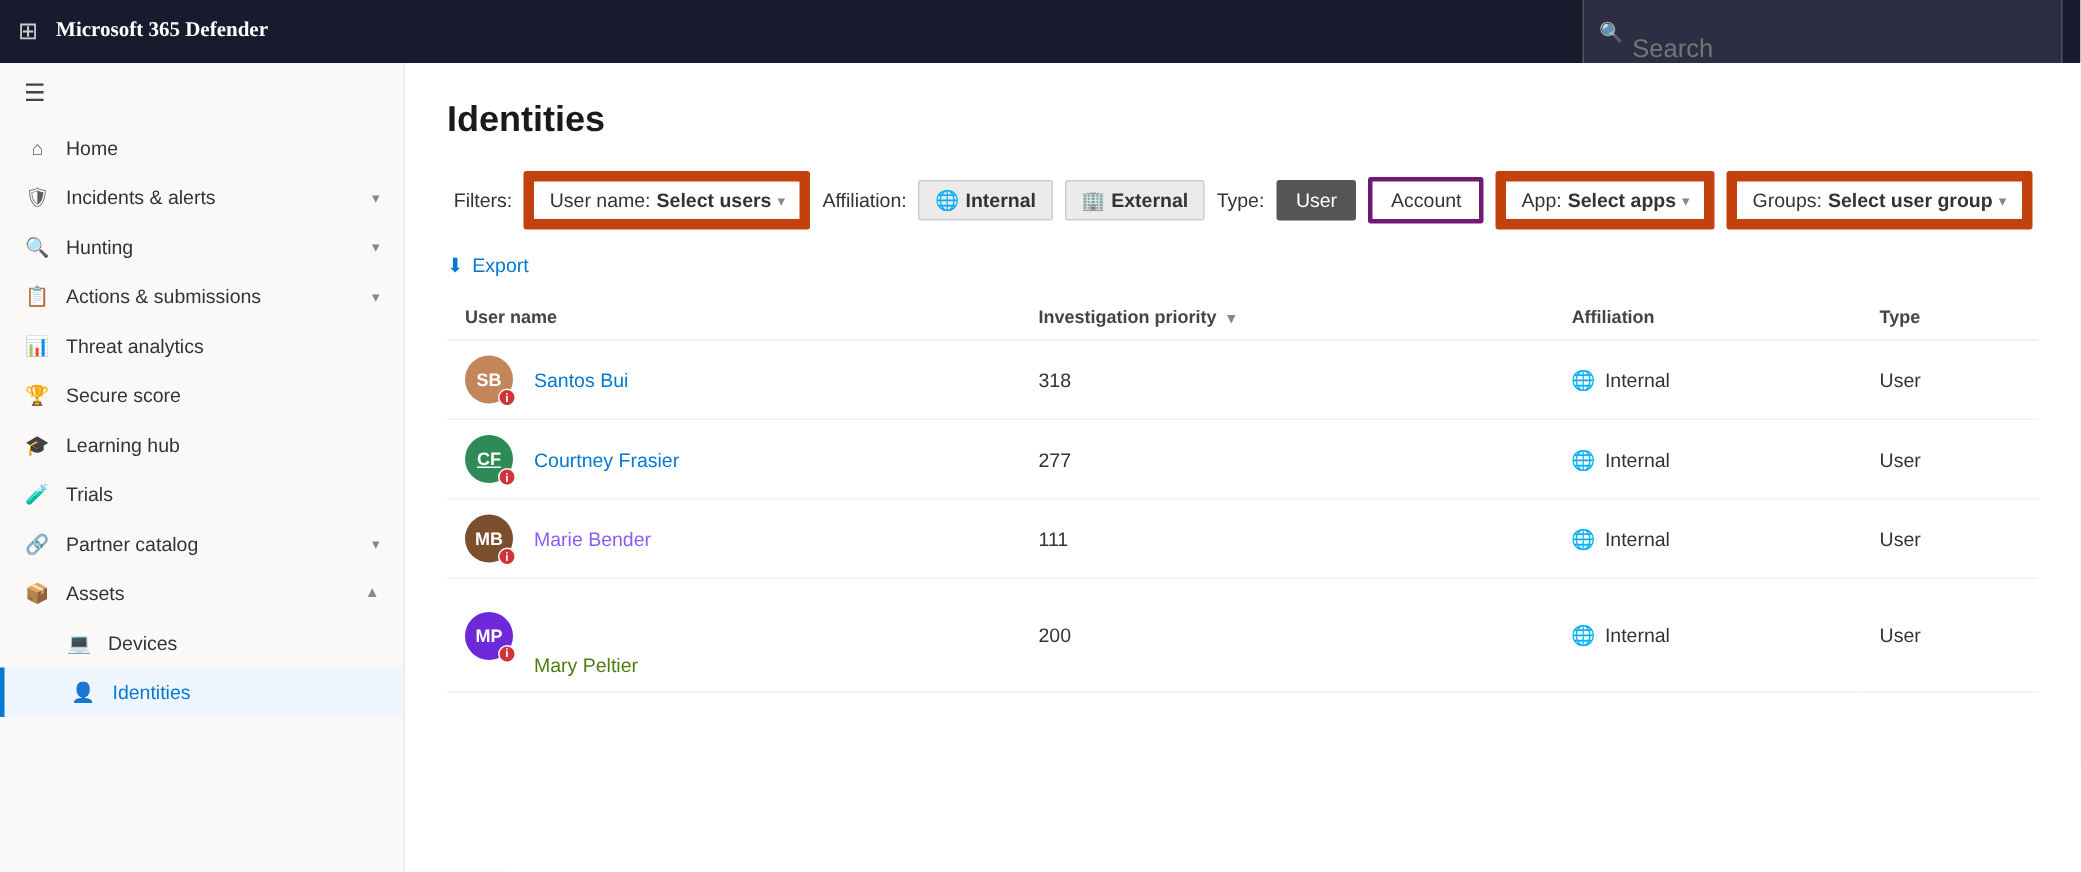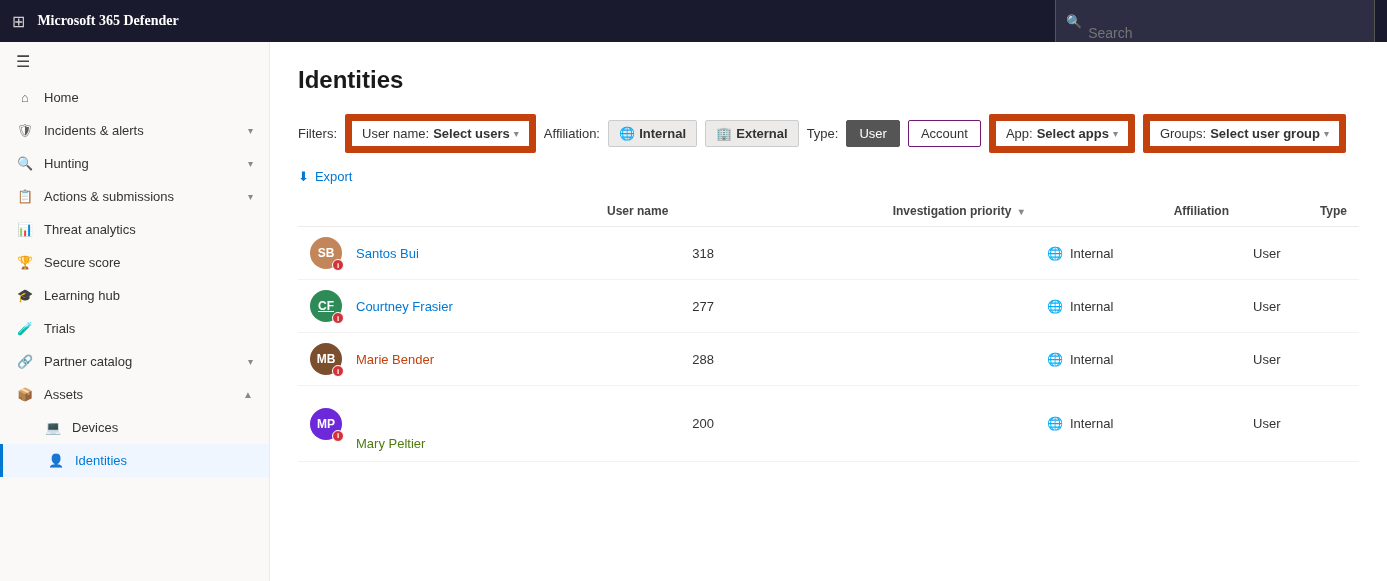--- a/index.html
+++ b/index.html
@@ -28,21 +28,21 @@
       padding: 4px 10px;
       width: 320px;
       color: #ccc;
       gap: 6px;
     }
     .topbar-search input {
       background: transparent;
       border: none;
       outline: none;
       color: #f9a8d4;
-      font-size: 14px;
+      font-size: 17px;
       width: 100%;
       margin-top: 24px;
     }
 
     
     .layout { display: flex; flex: 1; overflow: hidden; }
 
     
     .sidebar {
       width: 270px;
@@ -78,45 +78,45 @@
     
     .main {
       flex: 1;
       background: #fff;
       overflow-y: auto;
       padding: 24px 28px;
     }
     .page-title { font-size: 24px; font-weight: 700; color: #1a1a1a; margin-bottom: 20px; }
 
     
-    .filters-row { display: flex; align-items: center; gap: 8px; margin-bottom: 16px; flex-wrap: wrap; }
+    .filters-row { display: flex; align-items: center; gap: 8px; margin-bottom: 16px; flex-wrap: wrap; justify-content: center; }
     .filter-label { color: #333; font-size: 13px; }
     .filter-btn {
       display: flex; align-items: center; gap: 4px;
       border: 7px solid #c2410c; background: #fff; padding: 5px 10px;
       border-radius: 2px; cursor: pointer; font-size: 13px; color: #333;
     }
     .filter-btn .chevron { font-size: 10px; color: #888; }
     .filter-toggle {
       display: flex; align-items: center; gap: 4px;
       border: 1px solid #ccc; background: #fff; padding: 5px 10px;
       border-radius: 2px; cursor: pointer; font-size: 13px; color: #333;
     }
     .filter-toggle.active { background: #edebe9; font-weight: 600; }
     .filter-type-active { background: #555; color: #fff; border: 1px solid #555; padding: 5px 12px; border-radius: 2px; cursor: pointer; font-size: 13px; }
-    .filter-type-inactive { background: #fff; color: #333; border: 1px solid #701a75; padding: 5px 12px; border-radius: 2px; cursor: pointer; font-size: 13px; }
+    .filter-type-inactive { background: #fff; color: #333; border: 3px solid #701a75; padding: 5px 12px; border-radius: 2px; cursor: pointer; font-size: 13px; }
 
     
     .export-row { display: flex; align-items: center; gap: 6px; margin-bottom: 12px; }
     .export-btn { display: flex; align-items: center; gap: 6px; cursor: pointer; color: #0078d4; font-size: 13px; background: none; border: none; }
 
     
     .table { width: 100%; border-collapse: collapse; }
     .table th {
-      text-align: right; padding: 8px 12px;
+      text-align: left; padding: 8px 12px;
       border-bottom: 1px solid #edebe9;
       color: #444; font-weight: 600; font-size: 12px;
     }
     .table td {
       padding: 10px 12px;
       border-bottom: 1px solid #f3f2f1;
       font-size: 13px; color: #333;
       vertical-align: middle;
     }
     .sort-icon { color: #888; font-size: 10px; margin-left: 4px; }
@@ -302,24 +302,24 @@
                 <span class="affiliation-icon">🌐</span>
                 <span>Internal</span>
               </div>
             </td>
             <td>User</td>
           </tr>
           <tr>
             <td>
               <div class="user-cell">
                 <div class="avatar" style="background: rgb(123, 79, 46);">MB<div class="avatar-warning">i</div></div>
-                <span style="color: #c2410c; cursor: pointer;">Marie Bender</span>
-              </div>
-            </td>
-            <td>288</td>
+                <span style="color: #8b5cf6; cursor: pointer;">Marie Bender</span>
+              </div>
+            </td>
+            <td>111</td>
             <td>
               <div class="affiliation-cell">
                 <span class="affiliation-icon">🌐</span>
                 <span>Internal</span>
               </div>
             </td>
             <td>User</td>
           </tr>
           <tr>
             <td>

